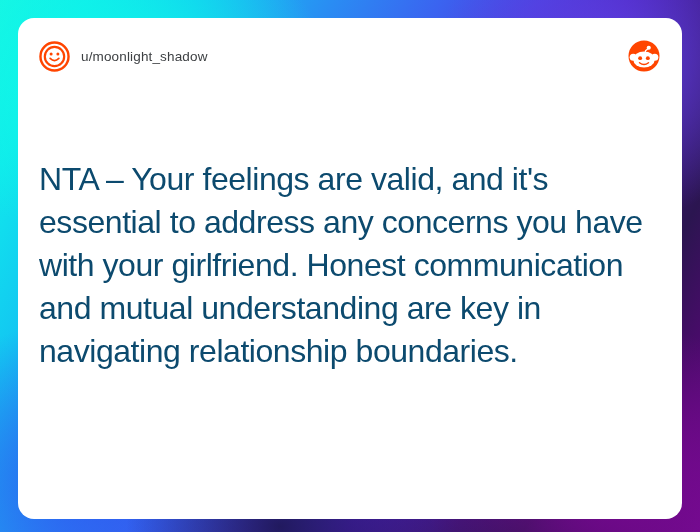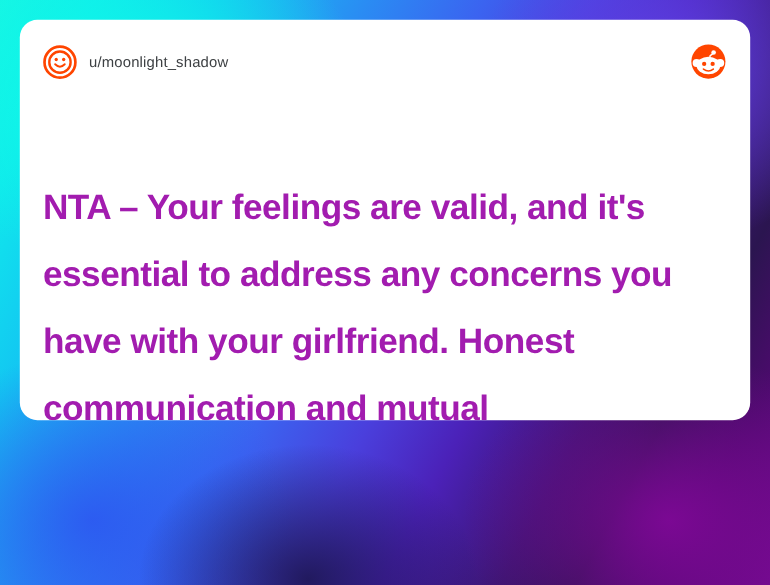--- a/index.html
+++ b/index.html
@@ -69,21 +69,21 @@
     width: 44%; height: 46%;
     background: radial-gradient(closest-side, rgba(26,20,74,0.85), rgba(26,20,74,0) 100%);
   }
 
   
   #card {
     position: absolute;
     left: 18px;
     top: 18px;
     width: 664px;
-    height: 364px;
+    height: 501px;
     background: #ffffff;
     border-radius: 16px;
     box-sizing: border-box;
     overflow: hidden;
   }
 
   
   #card-header {
     position: absolute;
     left: 0; top: 0; right: 0;
@@ -124,24 +124,24 @@
   #card-body {
     position: absolute;
     left: 21px;
     top: 140px;
     width: 606px;
   }
   #post-text {
     margin: 0;
     font-family: "Liberation Sans", sans-serif;
     font-size: 32px;
-    line-height: 61px;
+    line-height: 43px;
     letter-spacing: -0.45px;
-    color: #a21caf;
-    font-weight: 700;
+    color: #0c4a6e;
+    font-weight: 400;
     white-space: pre-line;
     word-break: normal;
   }
 </style>
 </head>
 <body>
 
 <div id="stage">
 
   <div id="bg">

